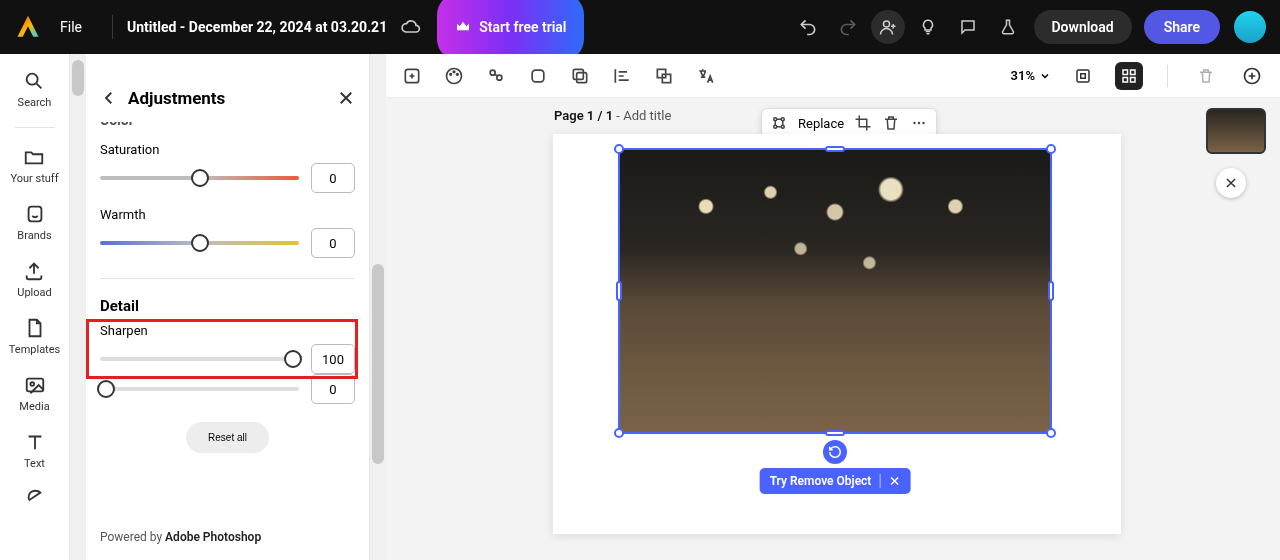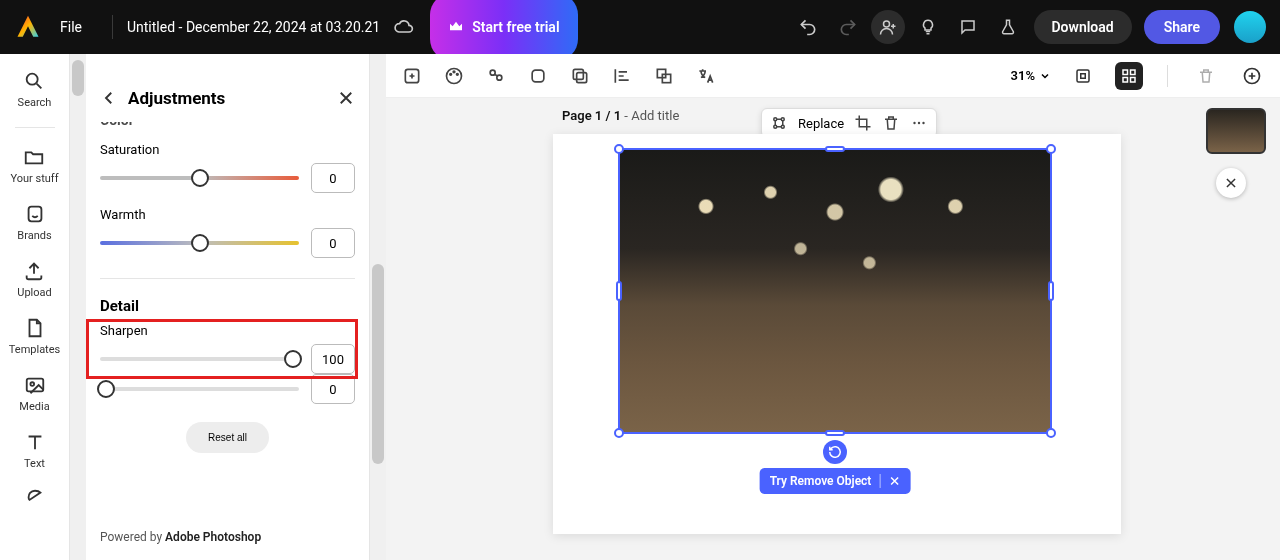--- a/index.html
+++ b/index.html
@@ -3,21 +3,21 @@
 <meta charset="utf-8">
 <style>
   * { box-sizing: border-box; margin: 0; padding: 0; }
   body { font-family: -apple-system, BlinkMacSystemFont, "Segoe UI", Roboto, sans-serif; background: #fff; width: 1280px; height: 560px; overflow: hidden; }
 
   
   .topbar { background: #111; height: 54px; display: flex; align-items: center; color: #fff; padding: 0 14px; }
   .logo { width: 28px; height: 28px; margin-right: 18px; }
   .file-menu { font-size: 14px; margin-right: 16px; cursor: pointer; }
   .vdiv { width: 1px; height: 24px; background: #3a3a3a; margin: 0 14px; }
-  .doc-title { font-size: 14px; font-weight: 400; }
+  .doc-title { font-size: 14px; font-weight: 700; }
   .cloud-ic { margin-left: 14px; color: #ccc; }
   .trial-btn { margin-left: 16px; background: linear-gradient(90deg,#c62fe8,#7b2ff7,#2f6bf7); border-radius: 22px; padding: 26px 18px; font-weight: 600; font-size: 14px; cursor: pointer; display: flex; align-items: center; gap: 8px; }
   .spacer { flex: 1; }
   .top-ic { width: 34px; height: 34px; display: flex; align-items: center; justify-content: center; color: #ccc; border-radius: 50%; cursor: pointer; margin: 0 3px; }
   .top-ic.darkpill { background: #2c2c2c; }
   .download-btn { background: #2c2c2c; color: #fff; border-radius: 22px; padding: 9px 18px; font-size: 14px; font-weight: 600; margin: 0 6px; cursor: pointer; }
   .share-btn { background: #5258e4; color: #fff; border-radius: 22px; padding: 9px 20px; font-size: 14px; font-weight: 600; margin: 0 6px; cursor: pointer; }
   .avatar { width: 32px; height: 32px; border-radius: 50%; background: linear-gradient(180deg,#20d3ee,#1aa0c9); margin-left: 8px; cursor: pointer; }
 
   
@@ -58,21 +58,21 @@
   .canvas-wrap { flex: 1; background: #f3f3f3; position: relative; display: flex; flex-direction: column; }
   .canvas-toolbar { background: #fff; height: 44px; border-bottom: 1px solid #eee; display: flex; align-items: center; padding: 0 14px; gap: 18px; }
   .canvas-toolbar .tb-ic { width: 24px; height: 24px; color: #444; cursor: pointer; display:flex; align-items:center; justify-content:center;}
   .tb-spacer { flex: 1; }
   .zoom { font-size: 13px; font-weight: 600; display: flex; align-items: center; gap: 4px; cursor: pointer; }
   .tb-sq { width: 28px; height: 28px; display:flex;align-items:center;justify-content:center;border-radius:6px;cursor:pointer;}
   .tb-sq.dark { background:#222;color:#fff; }
   .tb-vdiv { width:1px;height:22px;background:#ddd;margin:0 6px;}
 
   .stage { flex: 1; position: relative; }
-  .page-lbl { position: absolute; left: 176px; top: 10px; font-size: 13px; color: #555; }
+  .page-lbl { position: absolute; left: 168px; top: 10px; font-size: 13px; color: #555; }
   .page-lbl b { color:#111; font-weight:600; }
   .context-bar { position: absolute; left: 375px; top: 10px; background: #fff; border: 1px solid #ddd; border-radius: 6px; box-shadow: 0 2px 6px rgba(0,0,0,.12); padding: 5px 8px; display: flex; align-items: center; gap: 10px; font-size: 13px; }
   .context-bar .cic { width: 18px; height: 18px; color: #444; cursor: pointer; }
   .page-card { position: absolute; left: 167px; top: 36px; width: 568px; height: 400px; background: #fff; box-shadow: 0 2px 10px rgba(0,0,0,.1); }
   .sel-img { position: absolute; left: 232px; top: 50px; width: 434px; height: 286px; background:
     radial-gradient(circle at 20% 20%, rgba(255,240,200,.9) 0 6px, transparent 8px),
     radial-gradient(circle at 35% 15%, rgba(255,240,200,.85) 0 5px, transparent 7px),
     radial-gradient(circle at 50% 22%, rgba(255,240,200,.8) 0 7px, transparent 9px),
     radial-gradient(circle at 63% 14%, rgba(255,245,210,.9) 0 10px, transparent 13px),
     radial-gradient(circle at 78% 20%, rgba(255,240,200,.85) 0 6px, transparent 8px),

